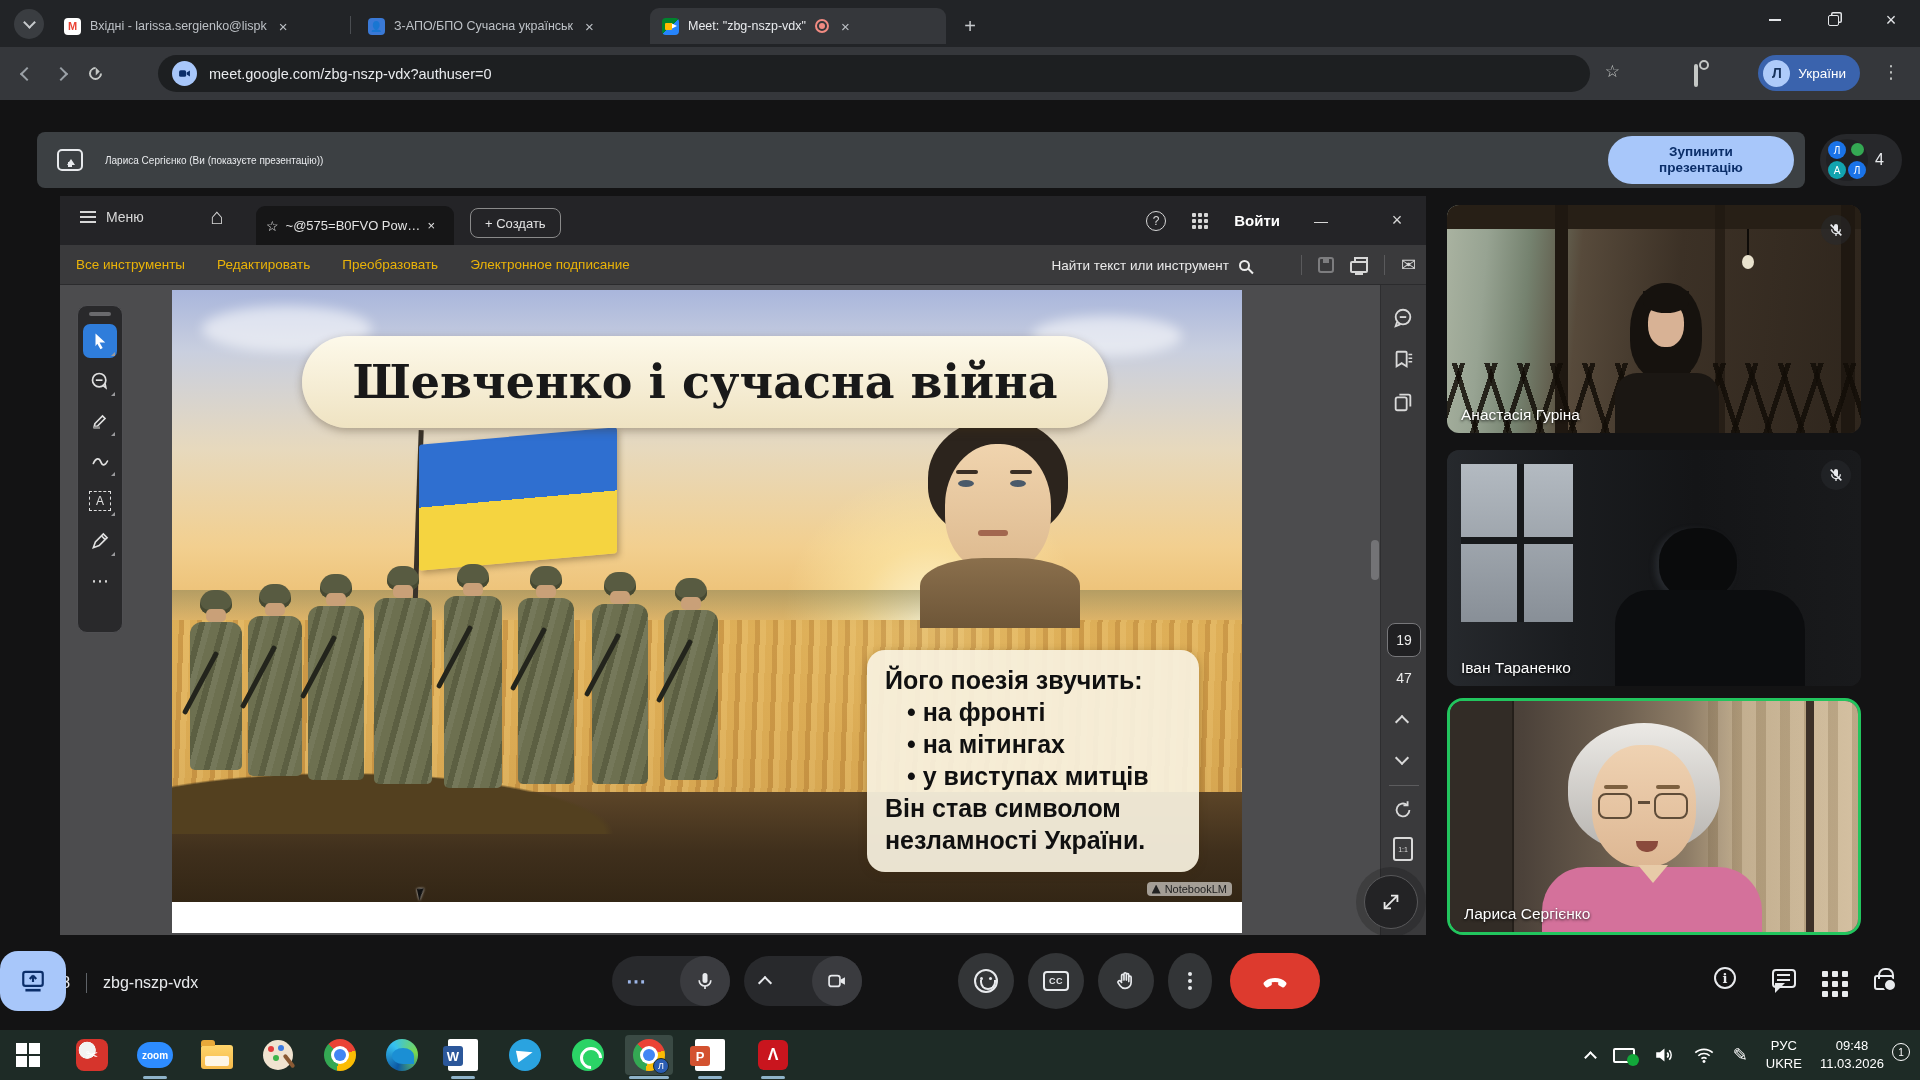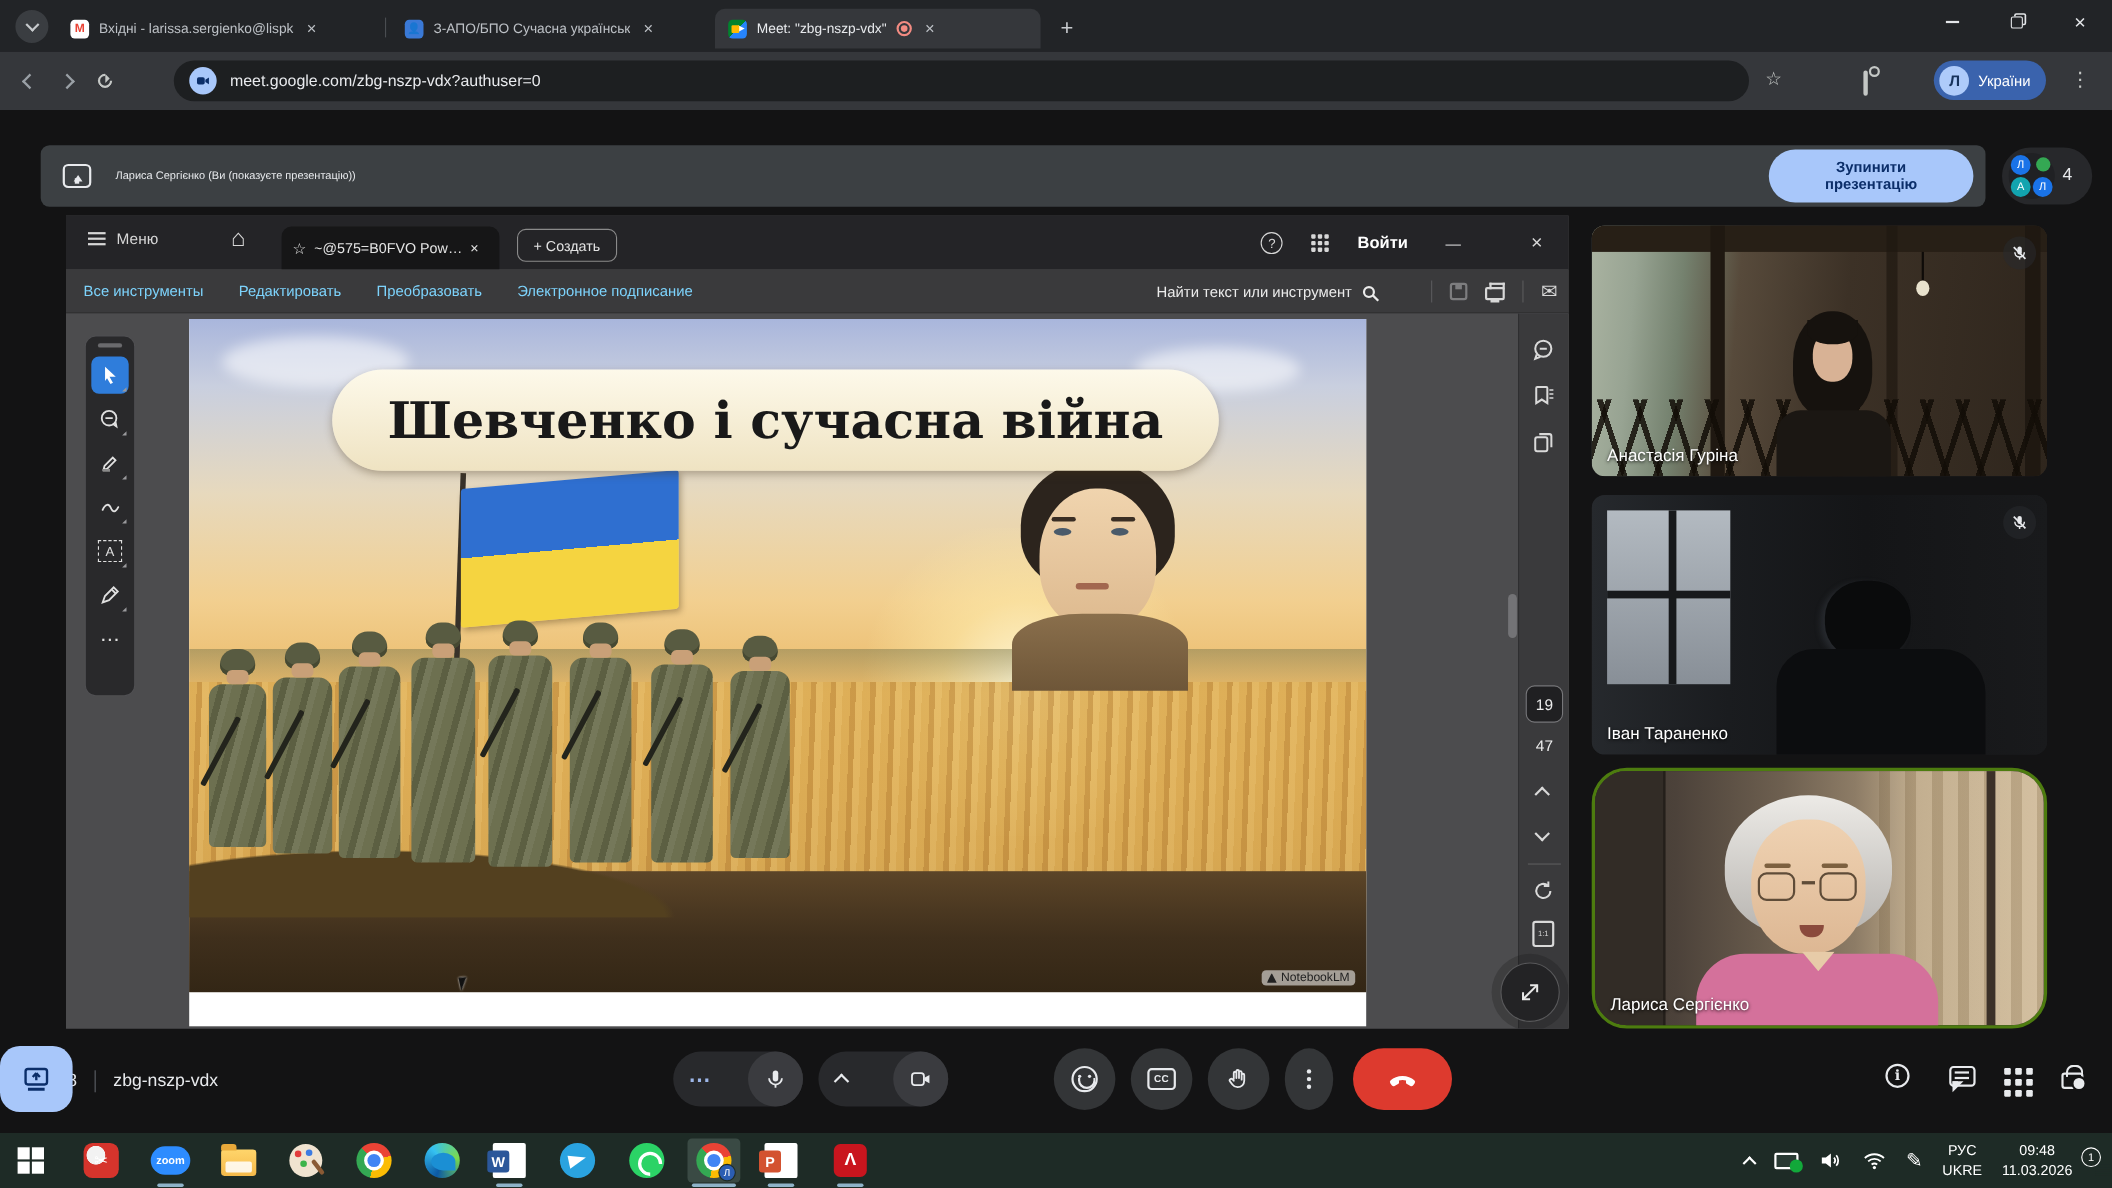--- a/index.html
+++ b/index.html
@@ -73,21 +73,21 @@
   .create-btn { position:absolute; left:410px; top:12px; height:30px; padding:0 14px; border:1px solid #8a8a8a; border-radius:8px; color:#e3e3e3; font-size:13px; display:flex; align-items:center; }
   .pdf-tb-right { position:absolute; right:0; top:0; height:49px; display:flex; align-items:center; gap:26px; padding-right:14px; color:#e3e3e3; }
   .circle-q { width:20px; height:20px; border:1.7px solid #d7d7d7; border-radius:50%; font-size:12px; display:flex; align-items:center; justify-content:center; color:#d7d7d7; }
   .grid-ic { width:16px; height:16px; display:grid; grid-template-columns:repeat(3,4px); grid-template-rows:repeat(3,4px); gap:2px; }
   .grid-ic i { background:#d7d7d7; border-radius:1px; }
   .signin { font-size:15px; font-weight:bold; color:#fff; }
   .pdf-wc { display:flex; gap:8px; align-items:center; }
   .pdf-wc > div { width:30px; text-align:center; color:#d7d7d7; font-size:14px; }
 
   .pdf-toolbar { position:absolute; left:0; top:49px; width:100%; height:40px; background:#3a3a3c; border-bottom:1px solid #2b2b2d; display:flex; align-items:center; }
-  .pdf-tools-left { display:flex; gap:32px; padding-left:16px; color:#7dd3fc; font-size:13.5px; }
+  .pdf-tools-left { display:flex; gap:32px; padding-left:16px; color:#eab308; font-size:13.5px; }
   .pdf-search { position:absolute; right:176px; top:0; height:40px; display:flex; align-items:center; gap:10px; color:#ebebeb; font-size:13.5px; }
   .i-search { width:11px; height:11px; border:2px solid #ebebeb; border-radius:50%; position:relative; }
   .i-search::after { content:""; position:absolute; width:7px; height:2px; background:#ebebeb; transform:rotate(45deg); right:-6px; bottom:-3px; }
   .tb-sep { width:1px; height:20px; background:#5a5a5c; }
   .pdf-icons-right { position:absolute; right:10px; top:0; height:40px; display:flex; align-items:center; gap:16px; }
   .i-save { width:16px; height:16px; border:2px solid #7d7d7f; border-radius:3px; position:relative; }
   .i-save::after { content:""; position:absolute; left:3px; top:-1px; width:6px; height:5px; background:#7d7d7f; }
   .i-print { width:18px; height:12px; border:2px solid #d7d7d7; border-radius:2px; position:relative; margin-top:4px; }
   .i-print::before { content:""; position:absolute; left:2px; top:-6px; width:10px; height:4px; border:2px solid #d7d7d7; border-bottom:none; }
   .i-print::after { content:""; position:absolute; left:3px; bottom:-4px; width:8px; height:4px; background:#d7d7d7; }
@@ -145,21 +145,21 @@
   .txt-card { position:absolute; left:695px; top:360px; width:332px; padding:14px 18px 16px; background:rgba(248,241,223,.93); border-radius:18px; box-shadow:0 2px 8px rgba(60,40,10,.3); color:#101010; font-size:25px; font-weight:bold; line-height:1.28; }
   .txt-card .ind { padding-left:22px; }
   .wm { position:absolute; right:10px; bottom:6px; display:flex; align-items:center; gap:4px; font-size:11px; color:#222; background:rgba(255,255,255,.55); border-radius:4px; padding:1px 5px; }
   .wm-mark { width:9px; height:9px; background:#222; clip-path:polygon(0 100%, 50% 0, 100% 100%); }
   .cursor { position:absolute; left:246px; top:598px; width:0; height:0; border-left:7px solid #111; border-bottom:11px solid transparent; border-top:1px solid transparent; filter:drop-shadow(0 0 1px #fff); transform:rotate(-12deg); }
 
   
   .tile { position:absolute; left:1447px; width:414px; border-radius:12px; overflow:hidden; background:#1c1d1f; }
   .tile-name { position:absolute; left:14px; bottom:9px; color:#fff; font-size:15.5px; text-shadow:0 1px 3px rgba(0,0,0,.9); z-index:5; }
   .mute-chip { position:absolute; right:10px; top:10px; width:30px; height:30px; border-radius:50%; background:rgba(40,42,45,.55); display:flex; align-items:center; justify-content:center; z-index:5; }
-  .tile.speaking { border:3px solid #4d7c0f; border-radius:32px; }
+  .tile.speaking { border:3px solid #22c55e; border-radius:16px; }
   
   .t1-bg { position:absolute; inset:0; background:linear-gradient(95deg,#aab3a1 0%,#97a392 10%,#75826f 20%,#574a3b 32%,#3c3126 55%,#2f261d 100%); }
   .t1-beam { position:absolute; left:0; top:0; width:100%; height:24px; background:#271f16; }
   .t1-post { position:absolute; top:0; height:100%; background:#1f1811; }
   .t1-rail { position:absolute; left:0; bottom:0; width:100%; height:70px; background:repeating-linear-gradient(72deg, rgba(18,13,7,.0) 0 26px, rgba(18,13,7,.85) 26px 31px), repeating-linear-gradient(-72deg, rgba(18,13,7,.0) 0 26px, rgba(18,13,7,.85) 26px 31px); }
   .t1-hair { position:absolute; left:183px; top:78px; width:72px; height:96px; background:#16120e; border-radius:48% 48% 40% 40%; }
   .t1-face { position:absolute; left:201px; top:96px; width:36px; height:46px; background:#d8b295; border-radius:46%; }
   .t1-bangs { position:absolute; left:196px; top:86px; width:46px; height:22px; background:#16120e; border-radius:0 0 50% 50%; }
   .t1-body { position:absolute; left:168px; top:168px; width:104px; height:62px; background:#1b1713; border-radius:22px 22px 0 0; }
   .t1-bulb { position:absolute; left:300px; top:24px; width:2px; height:26px; background:#0e0b08; }
@@ -439,20 +439,27 @@
             <div class="soldier" style="left:410px; bottom:56px; width:56px; height:180px;">
                 <div class="rifle"></div>
               </div>
             <div class="soldier" style="left:482px; bottom:60px; width:54px; height:170px;">
                 <div class="rifle"></div>
               </div>
           </div>
 
           <div class="title-pill">Шевченко і сучасна війна</div>
 
+          <div class="txt-card">
+            <div>Його поезія звучить:</div>
+            <div class="ind">• на фронті</div>
+            <div class="ind">• на мітингах</div>
+            <div class="ind">• у виступах митців</div>
+            <div>Він став символом незламності України.</div>
+          </div>
 
           <div class="wm">
             <span class="wm-mark"></span>
             <span>NotebookLM</span>
           </div>
         </div>
         <div class="cursor"></div>
       </div>
 
       <div class="tool-palette">

